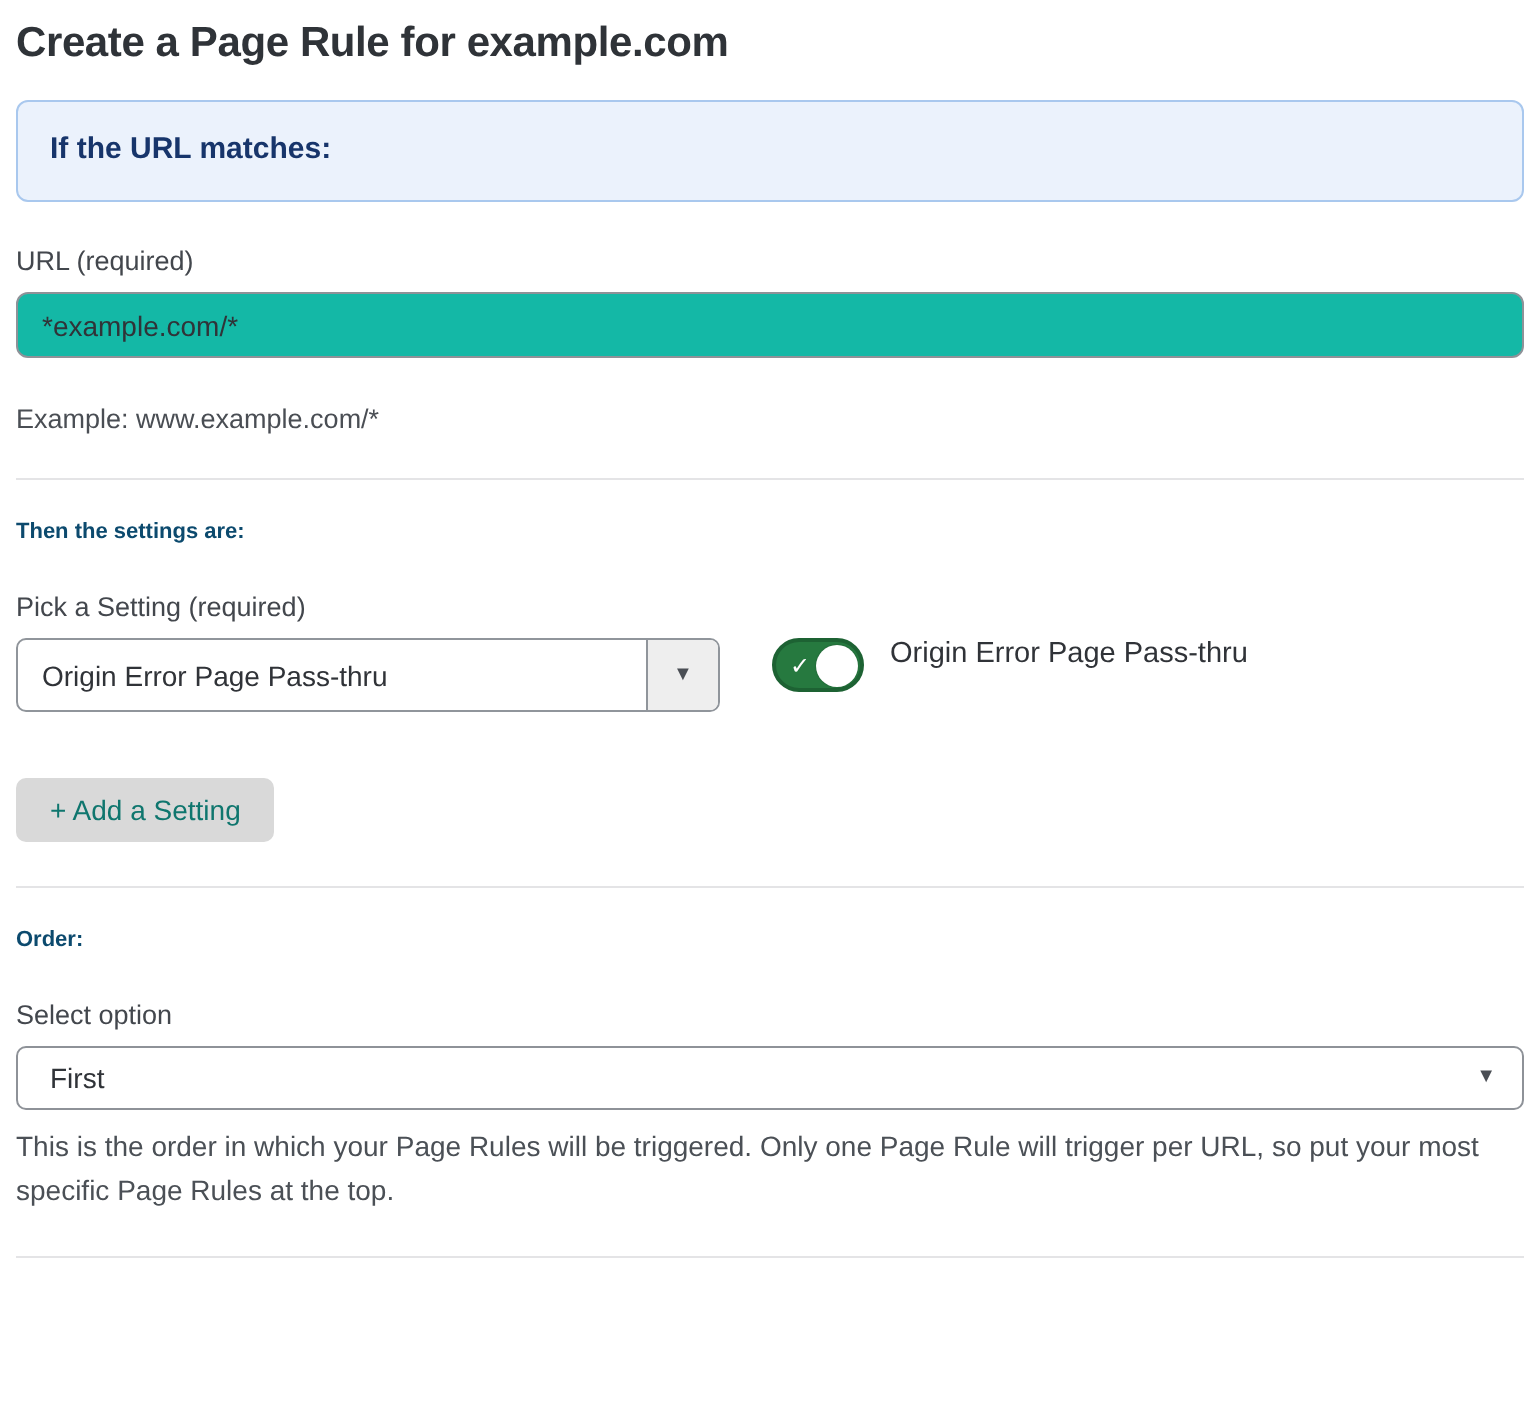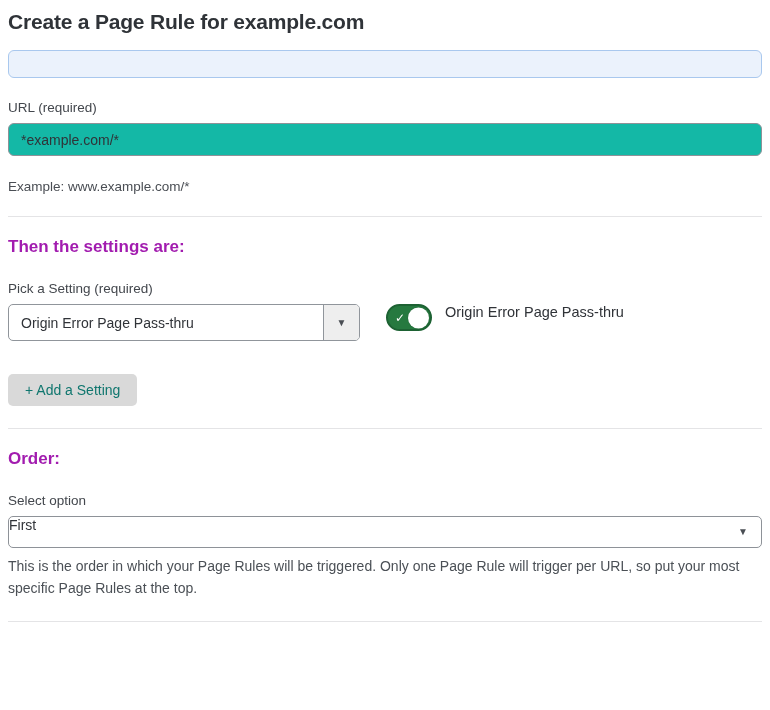--- a/index.html
+++ b/index.html
@@ -59,23 +59,23 @@
     font-size: 13.5px;
     color: #4a4e54;
     margin-top: 23px;
   }
   hr.divider {
     border: none;
     border-top: 1px solid #e4e4e6;
     margin: 22px 0 0 0;
   }
   h2.section-heading {
-    font-size: 17px;
-    font-weight: 700;
-    color: #a21caf;
+    font-size: 11px;
+    font-weight: 700;
+    color: #0c4a6e;
     margin: 20px 0 0 0;
   }
   .picker-label { margin-top: 24px; }
   .setting-row {
     display: flex;
     align-items: flex-start;
     margin-top: 0;
   }
   .dropdown {
     display: flex;
@@ -165,22 +165,22 @@
   }
   .add-setting-wrap { margin-top: 33px; }
   .select-box {
     position: relative;
     width: 100%;
     height: 32px;
     border: 1px solid #8e9298;
     border-radius: 5px;
     background: #ffffff;
     display: flex;
-    align-items: flex-start;
-    padding: 0 30px 0 0;
+    align-items: center;
+    padding: 0 30px 0 16px;
     font-size: 14px;
     color: #303338;
     cursor: pointer;
   }
   .select-box .caret {
     position: absolute;
     right: 13px;
     top: 50%;
     transform: translateY(-50%);
   }
@@ -193,20 +193,21 @@
   }
 </style>
 </head>
 <body>
 
 
 
 <h1 class="page-title">Create a Page Rule for example.com</h1>
 
 <div class="info-box">
+  <div class="info-heading">If the URL matches:</div>
 </div>
 
 <div class="field-label">URL (required)</div>
 <input class="text-input" type="text" value="*example.com/*" style="">
 <div class="helper-text">Example: www.example.com/*</div>
 
 <hr class="divider">
 
 <h2 class="section-heading">Then the settings are:</h2>
 

